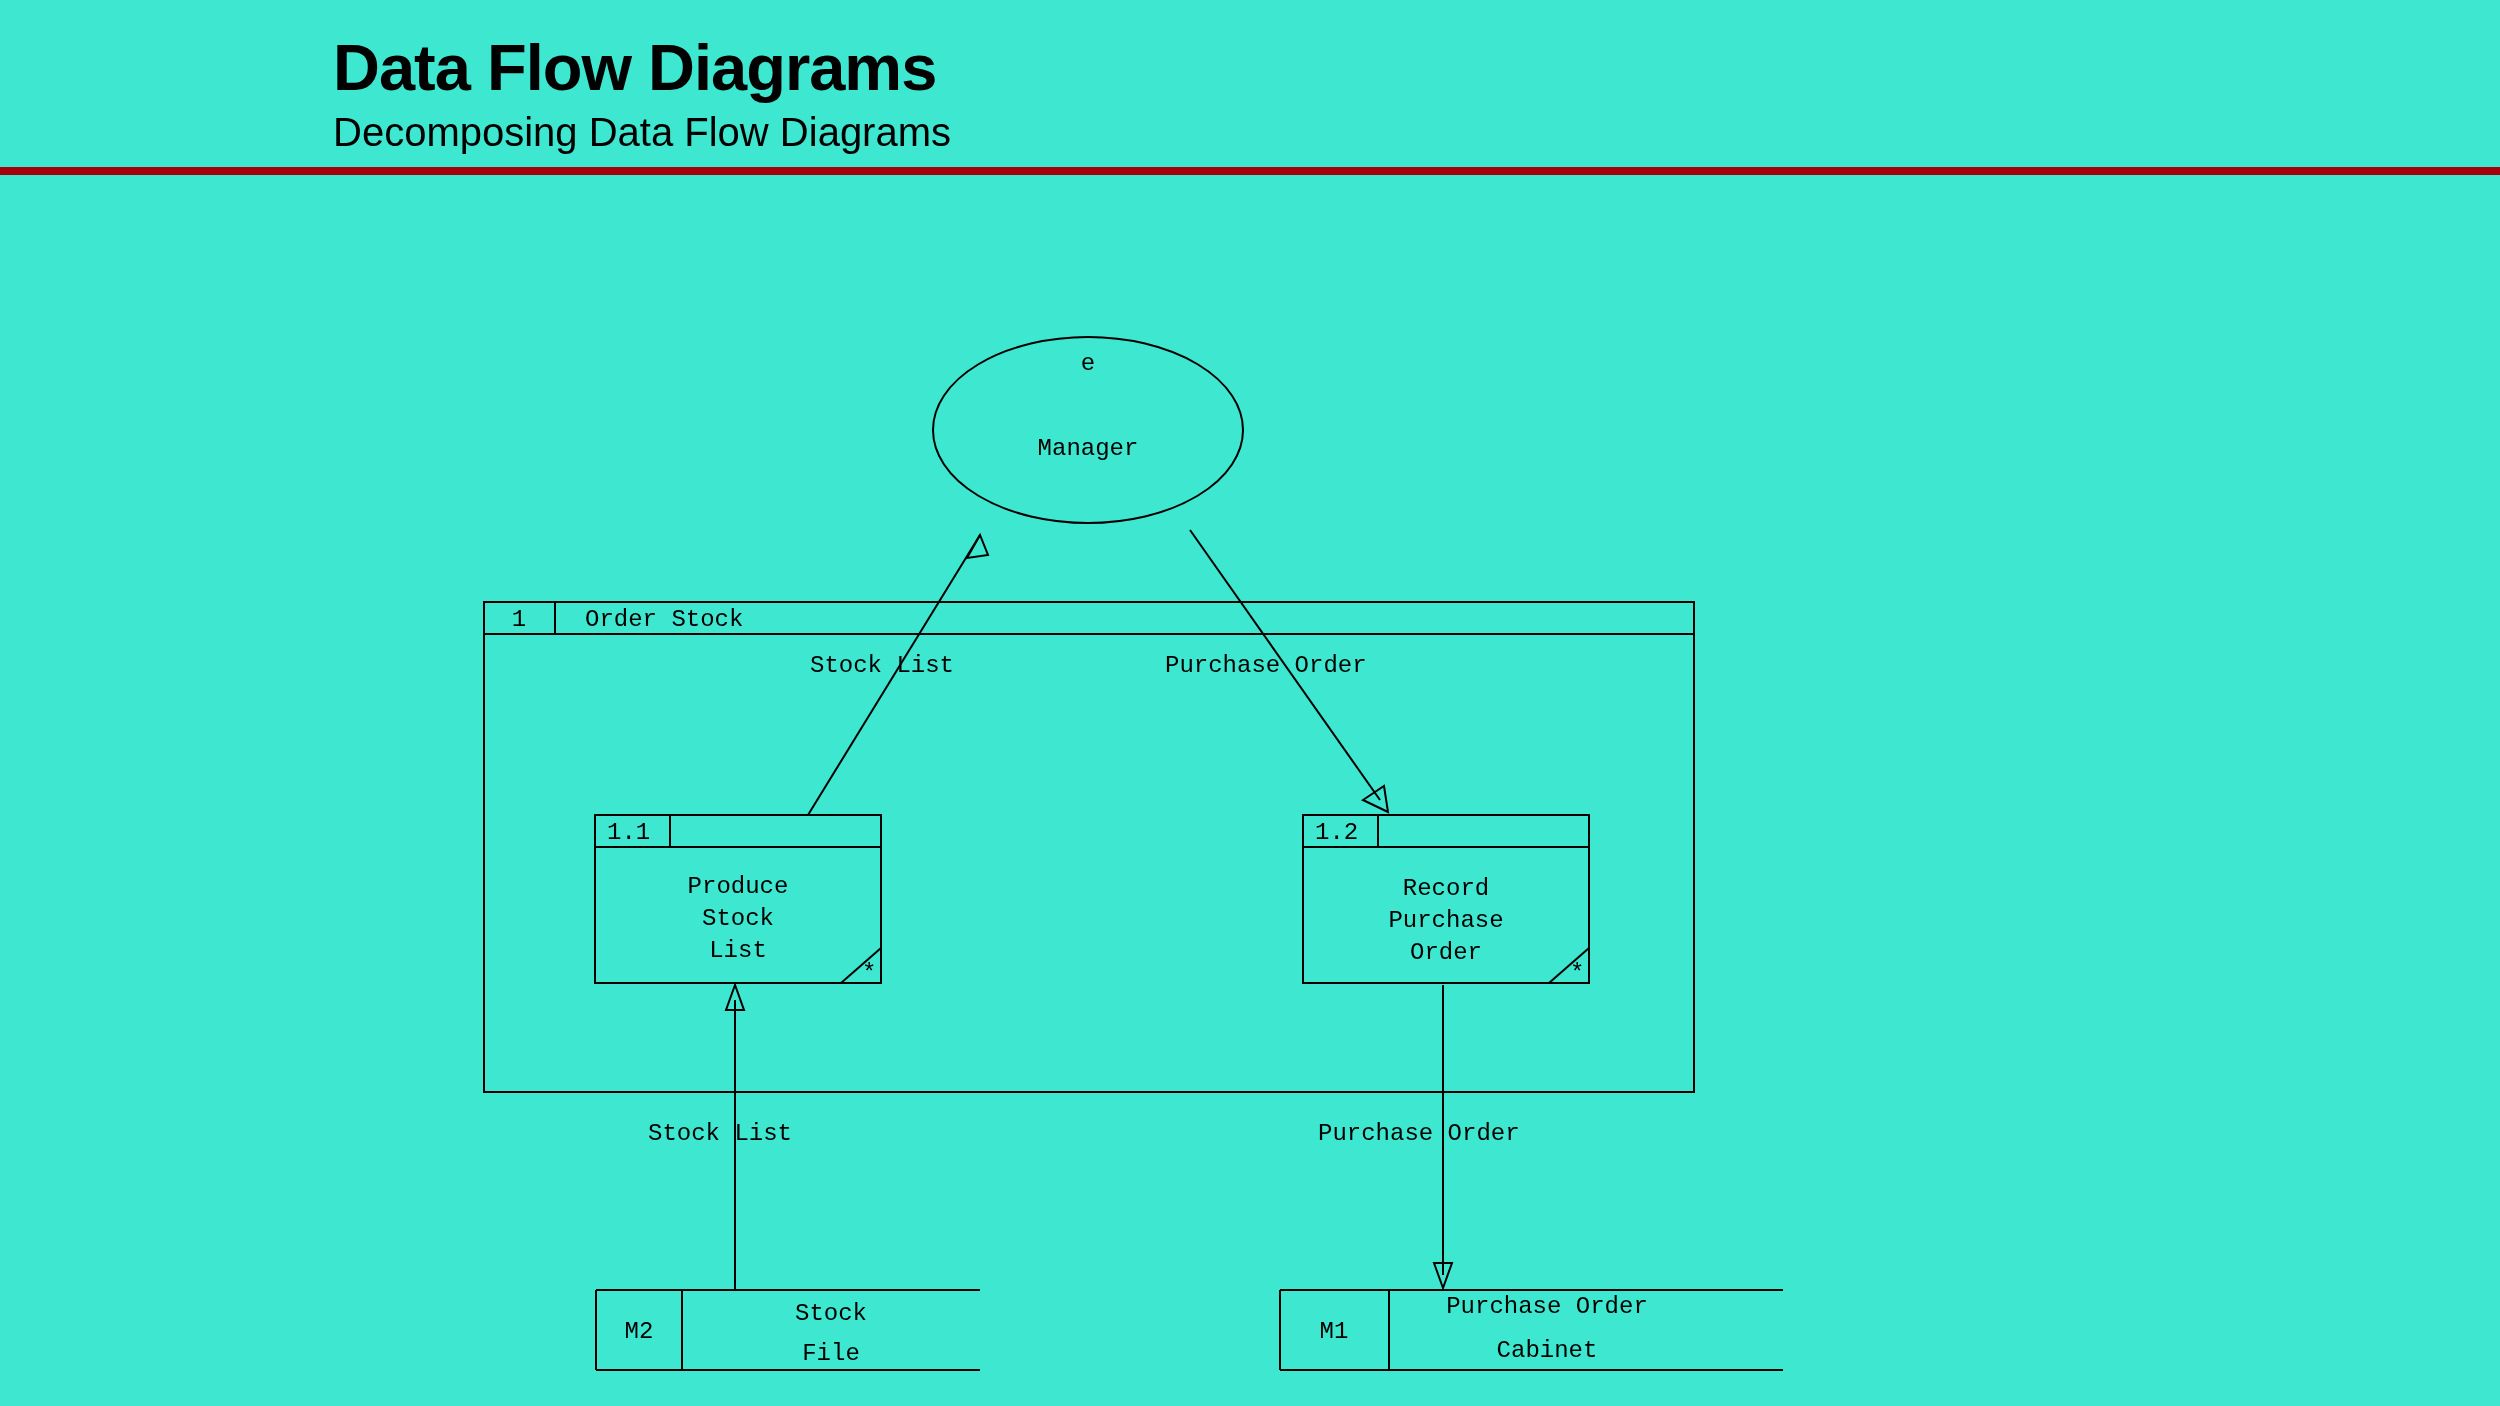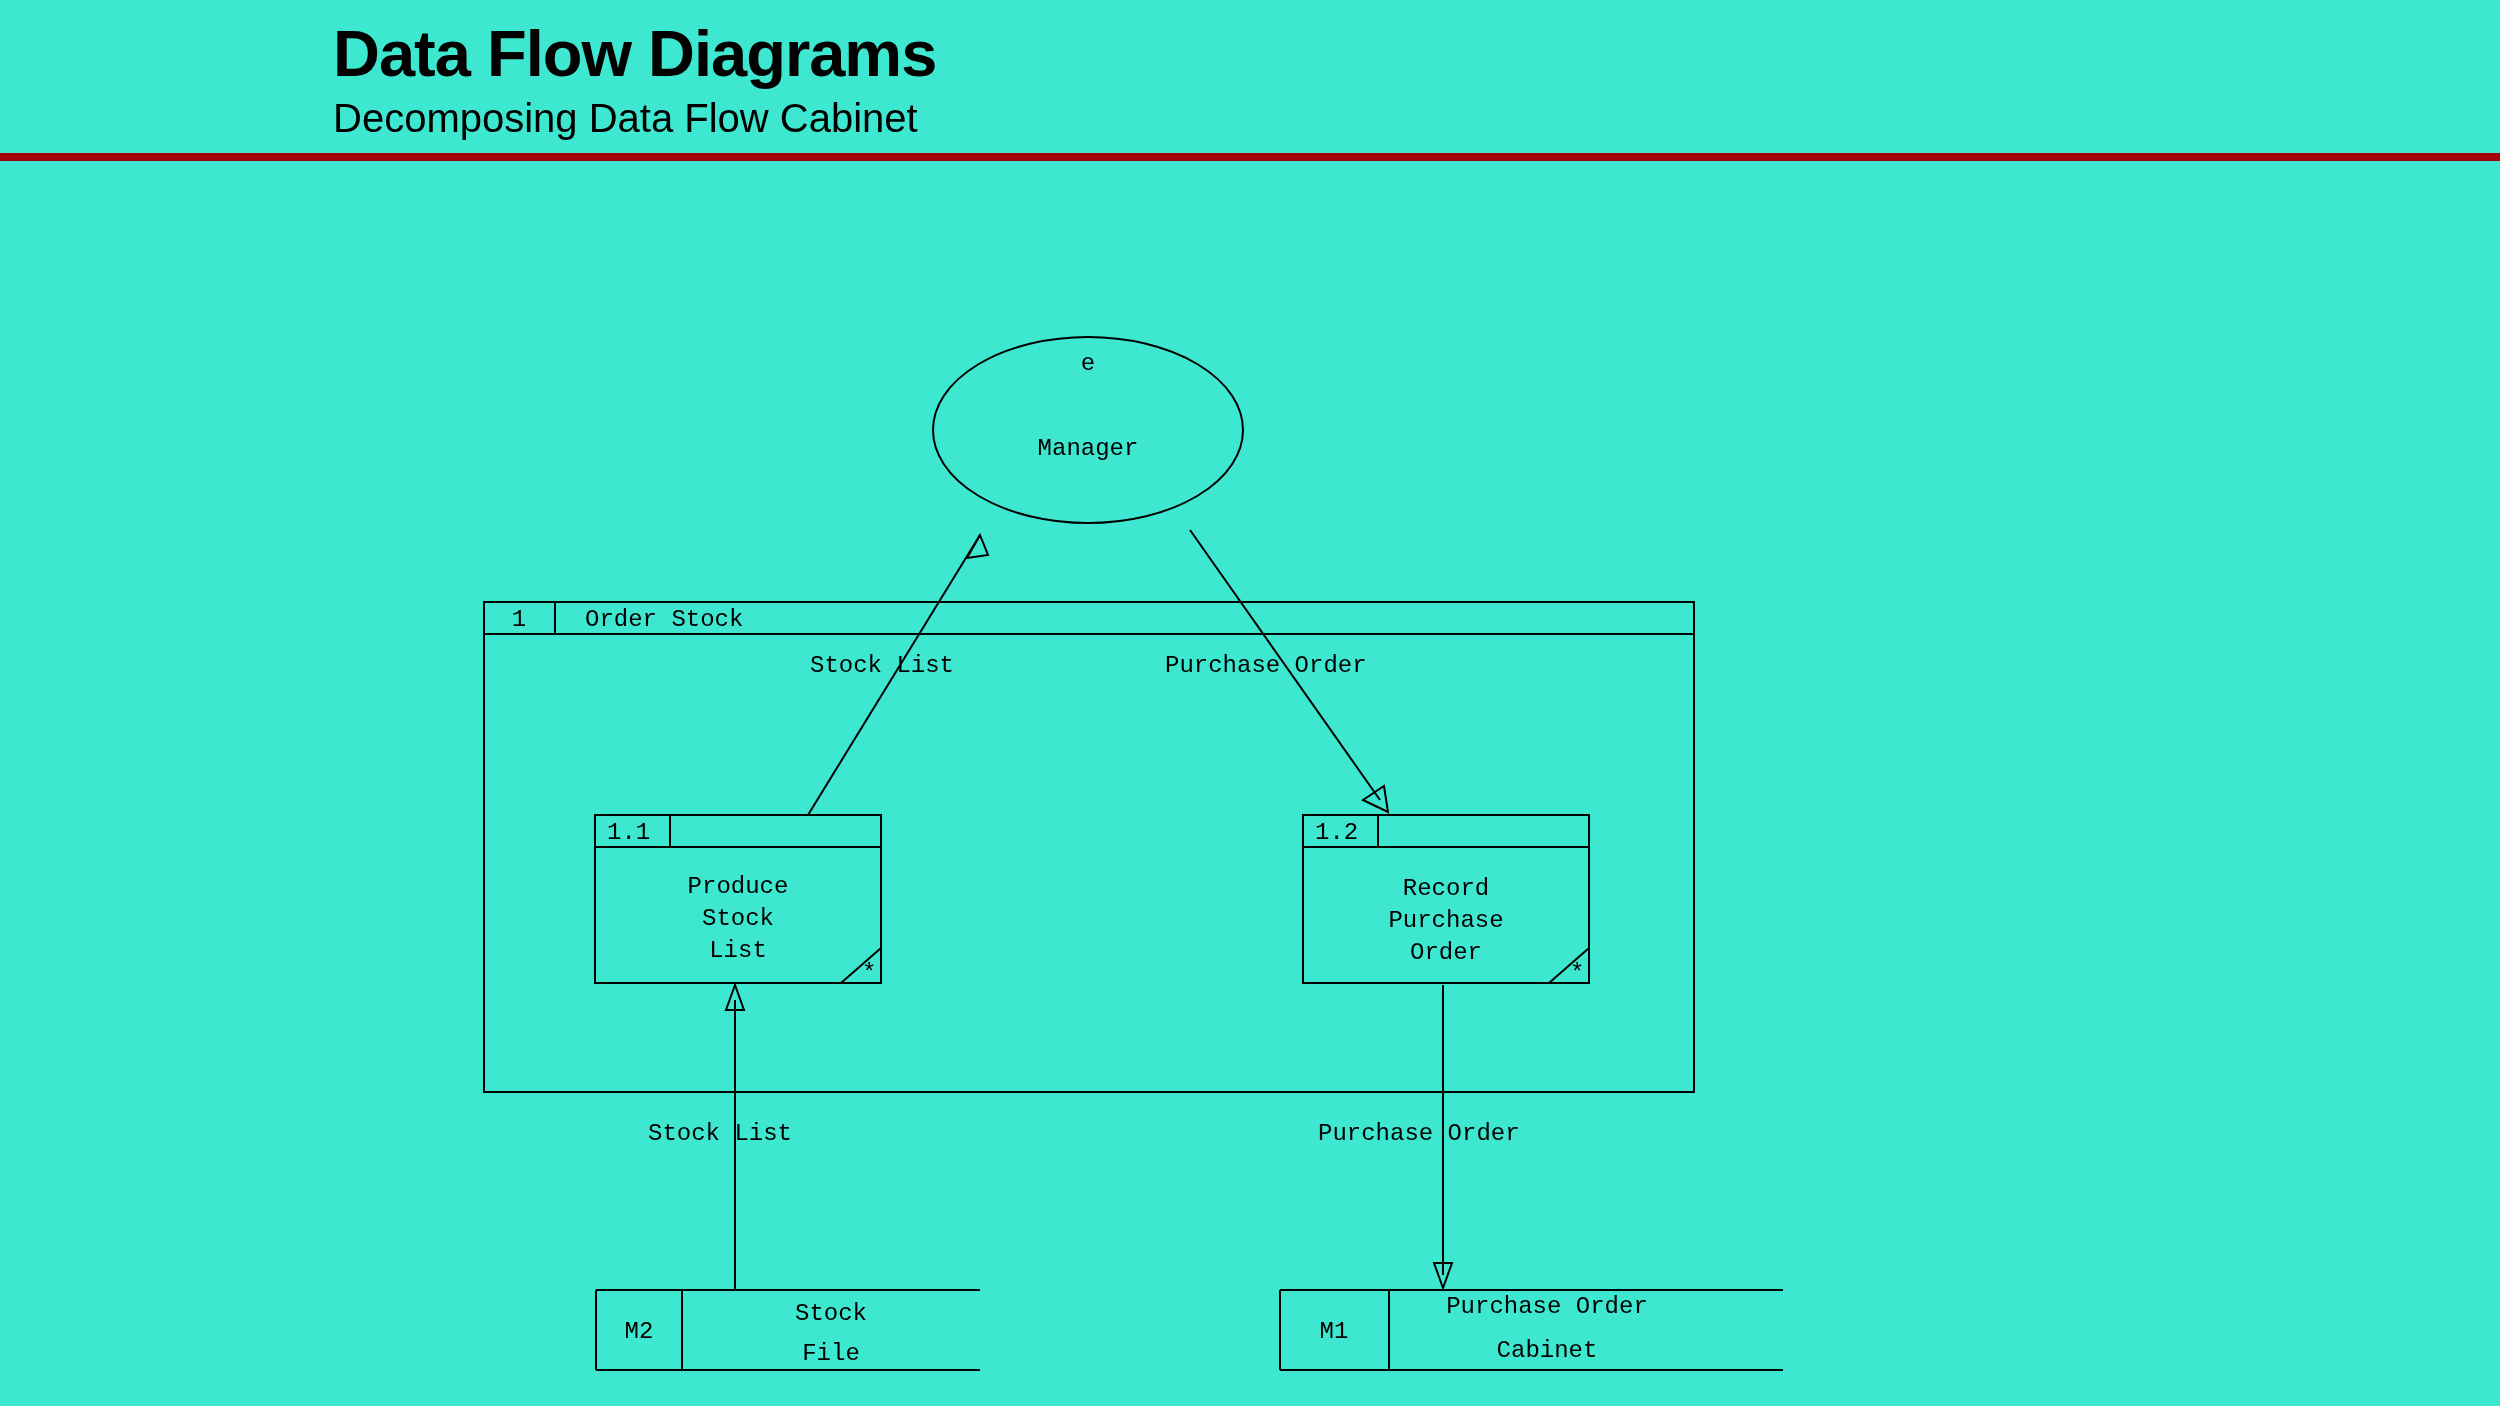--- a/index.html
+++ b/index.html
@@ -9,21 +9,21 @@
     }
     body {
       background-color: #3ee8d0;
       font-family: Arial, Helvetica, sans-serif;
       width: 2500px;
       height: 1406px;
       position: relative;
       overflow: hidden;
     }
     .header {
-      padding: 16px 0 0 333px;
+      padding: 30px 0 0 333px;
     }
     .title {
       font-size: 65px;
       font-weight: bold;
       color: #000;
       letter-spacing: -1px;
     }
     .subtitle {
       font-size: 40px;
       color: #000;
@@ -51,21 +51,21 @@
       font-family: "Courier New", Courier, monospace;
       font-size: 24px;
       fill: #000;
     }
   </style>
 </head>
 <body>
 
 <div class="header">
   <div class="title">Data Flow Diagrams</div>
-  <div class="subtitle">Decomposing Data Flow Cabinet</div>
+  <div class="subtitle">Decomposing Data Flow Diagrams</div>
 </div>
 <div class="divider"></div>
 
 <div class="diagram-container">
   <svg width="2500" height="1406">
 
     <ellipse cx="1088" cy="430" rx="155" ry="93" fill="none" stroke="#000" stroke-width="2"></ellipse>
     <text x="1088" y="370" text-anchor="middle" class="svg-text">e</text>
     <text x="1088" y="455" text-anchor="middle" class="svg-text">Manager</text>
 

